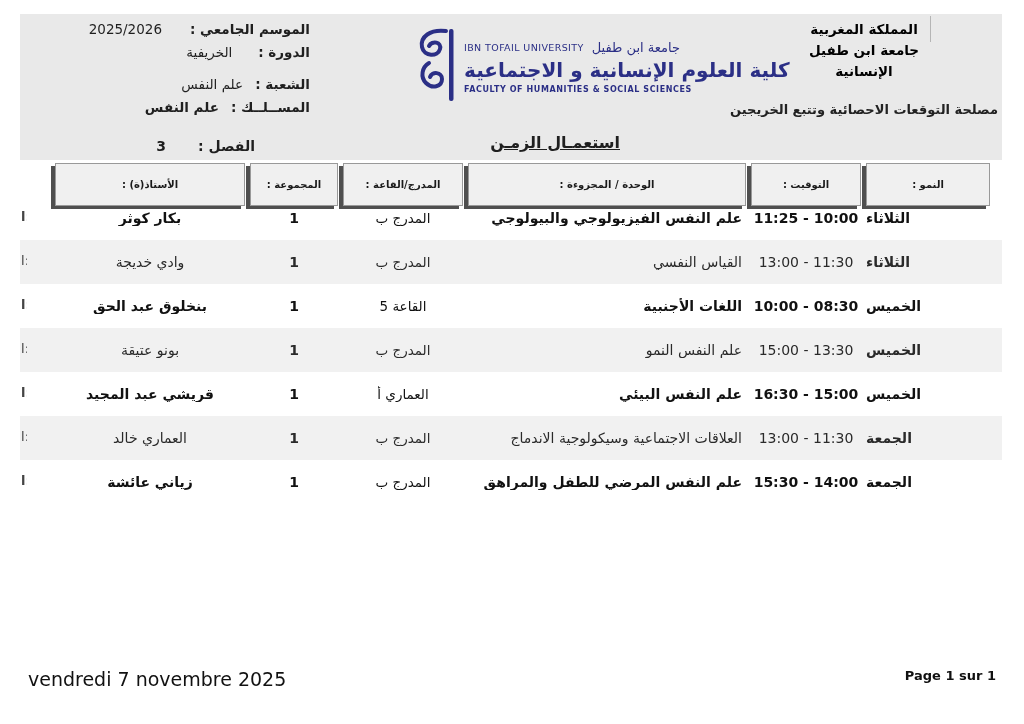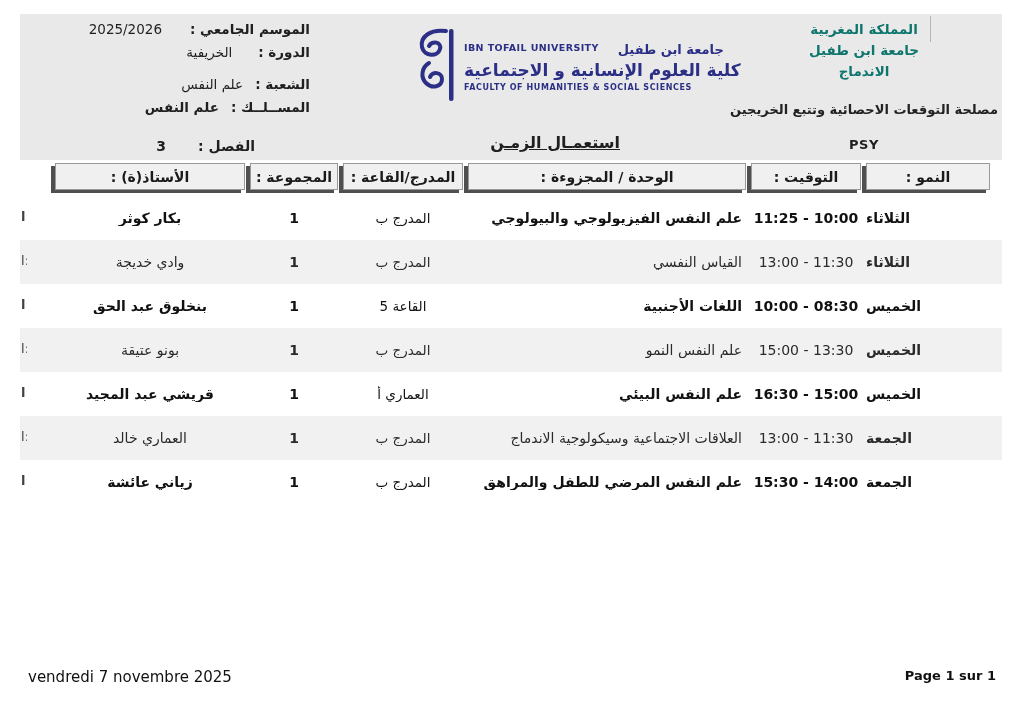--- a/index.html
+++ b/index.html
@@ -7,94 +7,93 @@
   .sheet {
     position:relative; width:1024px; height:724px; background:#ffffff;
     font-family:"DejaVu Sans", sans-serif; color:#1f1f1f; overflow:hidden;
     direction:rtl;
   }
   
   .band { position:absolute; left:20px; top:14px; width:982px; height:146px; background:#e9e9e9; }
   .vline { position:absolute; left:930px; top:16px; width:1px; height:26px; background:#b5b5b5; }
 
   
-  .right-block { position:absolute; top:19px; right:24px; width:272px; text-align:center; font-size:13.5px; line-height:21px; font-weight:600; color:#0f766e; }
+  .right-block { position:absolute; top:19px; right:24px; width:272px; text-align:center; font-size:13.5px; line-height:21px; font-weight:600; color:#000000; }
   .service-line { position:absolute; top:102px; right:14px; width:292px; text-align:center; font-size:13px; font-weight:600; color:#222; }
   .program-code { position:absolute; top:137px; right:24px; width:272px; text-align:center; font-size:13px; font-weight:600; letter-spacing:.5px; direction:ltr; }
 
   
   .left-block { position:absolute; top:21px; right:714px; width:290px; font-size:13.5px; }
   .hline { display:flex; align-items:baseline; margin-bottom:7px; }
   .hline .lbl { font-weight:bold; white-space:nowrap; }
   .hline .val { white-space:nowrap; }
   .hline.l1 .val { margin-right:28px; direction:ltr; }
   .hline.l2 .val { margin-right:26px; }
   .hline.l3 { margin-top:16px; }
   .hline.l3 .val, .hline.l4 .val { margin-right:12px; }
   .hline.l4 .val { font-weight:bold; }
 
   
   .logo { position:absolute; left:416px; top:27px; display:flex; direction:ltr; align-items:center; gap:8px; color:#2b2f86; }
   .logo-mark { flex:0 0 auto; }
   .logo-text { display:flex; flex-direction:column; gap:3px; }
-  .logo-line1 { display:flex; align-items:flex-start; gap:19px; font-size:9.5px; font-weight:bold; letter-spacing:.4px; }
+  .logo-line1 { display:flex; align-items:center; gap:8px; font-size:9.5px; font-weight:normal; letter-spacing:.4px; }
   .logo-line1 .ar { font-size:13px; letter-spacing:0; }
-  .logo-line2 { font-size:17px; font-weight:bold; text-align:center; direction:rtl; }
+  .logo-line2 { font-size:20px; font-weight:bold; text-align:center; direction:rtl; }
   .logo-line3 { font-size:8px; font-weight:bold; letter-spacing:.6px; }
 
   
   .doc-title { position:absolute; top:133px; left:380px; width:240px; text-align:right; font-size:16px; font-weight:bold; text-decoration:underline; }
   .semester { position:absolute; top:138px; right:769px; width:110px; display:flex; align-items:baseline; font-size:14px; font-weight:bold; }
   .semester .val { margin-right:32px; }
 
   
   .thead { position:absolute; top:163px; right:34px; display:flex; direction:rtl; gap:5px; }
   .hbtn {
-    height:27px; background:#f0f0f0; border:1px solid #999;
+    height:43px; background:#f0f0f0; border:1px solid #999;
     box-shadow:-4px 3px 0 #4f4f4f; 
     display:flex; align-items:center; justify-content:center;
-    font-size:14px; font-weight:600; color:#1a1a1a; white-space:nowrap;
+    font-size:10px; font-weight:600; color:#1a1a1a; white-space:nowrap;
   }
   .w-day{width:124px} .w-time{width:110px} .w-unit{width:278px}
   .w-room{width:120px} .w-group{width:88px} .w-prof{width:190px}
 
   
   .tbody { position:absolute; top:196px; left:20px; width:982px; }
   .trow { position:relative; height:44px; display:flex; direction:rtl; align-items:center; gap:5px; padding-right:12px; padding-left:33px; font-size:14px; color:#2a2a2a; }
   .trow.alt { background:#f1f1f1; }
   .trow.bold { font-weight:bold; color:#111; }
   .cell { white-space:nowrap; overflow:hidden; }
   .cell.day { width:124px; text-align:left; font-weight:600; }
   .trow.bold .cell.day { font-weight:bold; }
   .cell.time { width:110px; text-align:center; }
   .cell.unit { width:278px; text-align:right; padding-right:4px; }
   .cell.room { width:120px; text-align:center; font-weight:normal; font-size:13.5px; }
   .cell.group { width:88px; text-align:center; font-weight:600; }
   .cell.prof { width:190px; text-align:center; }
   .frag { position:absolute; right:auto; left:1px; top:13px; width:6px; height:18px; overflow:hidden; font-size:13px; color:#444; direction:ltr; }
 
   
-  .footer-date { position:absolute; left:28px; top:668px; font-size:15px; direction:ltr; color:#111; }
+  .footer-date { position:absolute; left:28px; top:668px; font-size:19px; direction:ltr; color:#111; }
   .footer-page { position:absolute; right:28px; top:668px; font-size:13px; font-weight:600; direction:ltr; color:#111; }
 </style>
 </head>
 <body>
 
 <div class="sheet">
 
   <div class="band"></div>
   <div class="vline"></div>
 
   <div class="right-block">
     <div>المملكة المغربية</div>
     <div>جامعة ابن طفيل</div>
-    <div>الاندماج</div>
+    <div>الإنسانية</div>
   </div>
   <div class="service-line">مصلحة التوقعات الاحصائية وتتبع الخريجين</div>
-  <div class="program-code">PSY</div>
 
   <div class="left-block">
     <div class="hline l1">
       <span class="lbl">الموسم الجامعي :</span>
       <span class="val">2025/2026</span>
     </div>
     <div class="hline l2">
       <span class="lbl">الدورة :</span>
       <span class="val">الخريفية</span>
     </div>

